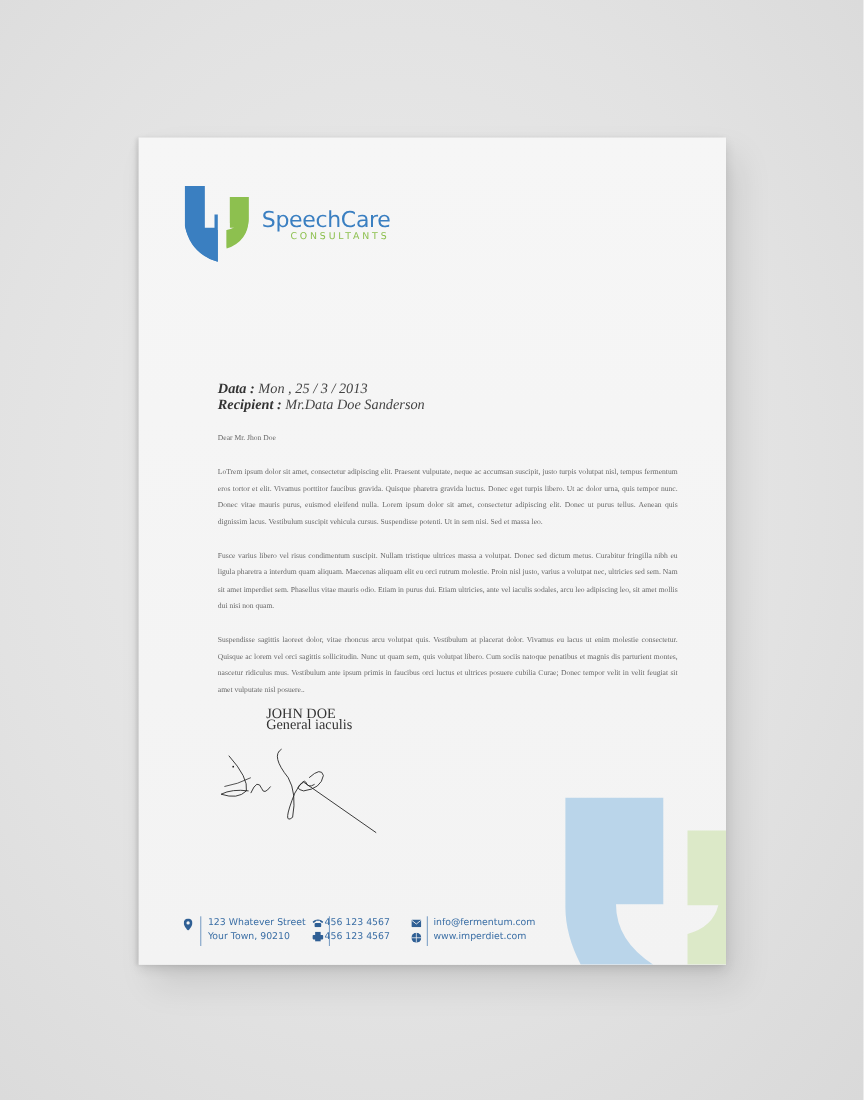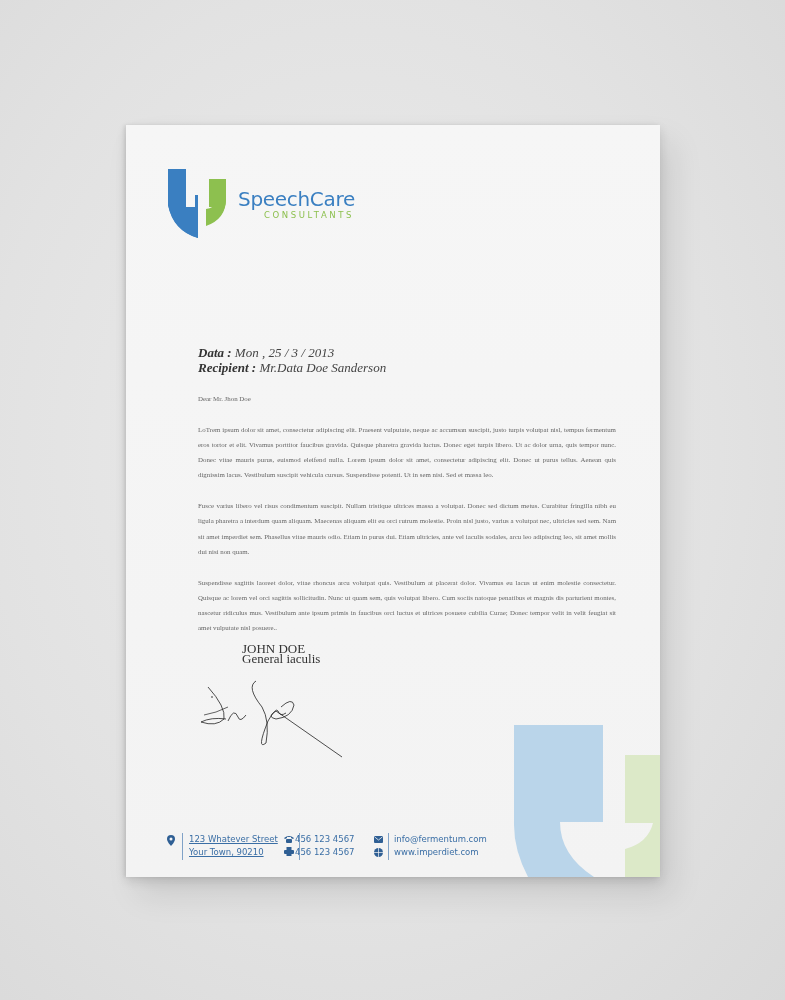--- a/index.html
+++ b/index.html
@@ -88,21 +88,21 @@
     <path d="M85 30 Q96 20 98 28 Q96 40 80 42 Q70 40 80 34 L146 80" fill="none" stroke="#222" stroke-width="0.8"></path>
   </svg>
 
   <div class="footer">
     <div class="fgroup" style="left:0;">
       <svg class="ficon" style="left:1px; top:3px;" width="8" height="11" viewBox="0 0 8 11">
         <path d="M4 0 A4 4 0 0 1 8 4 C8 7 4 11 4 11 C4 11 0 7 0 4 A4 4 0 0 1 4 0 Z" fill="#2f5f94"></path>
         <circle cx="4" cy="4" r="1.5" fill="#f5f5f5"></circle>
       </svg>
       <div class="fsep" style="left:16px;"></div>
-      <div class="ftext" style="left:23px; top:1px;text-decoration:underline;">
+      <div class="ftext" style="left:23px; top:1px;">
         <div>123 Whatever Street</div>
         <div>Your Town, 90210</div>
       </div>
     </div>
 
     <div class="fgroup" style="left:118px;">
       <svg class="ficon" style="left:0; top:3px;" width="10" height="8" viewBox="0 0 10 8">
         <path d="M0 3 Q5 -1 10 3 L9 4 L7 3 V2 H3 V3 L1 4 Z" fill="#2f5f94"></path>
         <rect x="2" y="4" width="6" height="4" rx="1" fill="#2f5f94"></rect>
       </svg>

